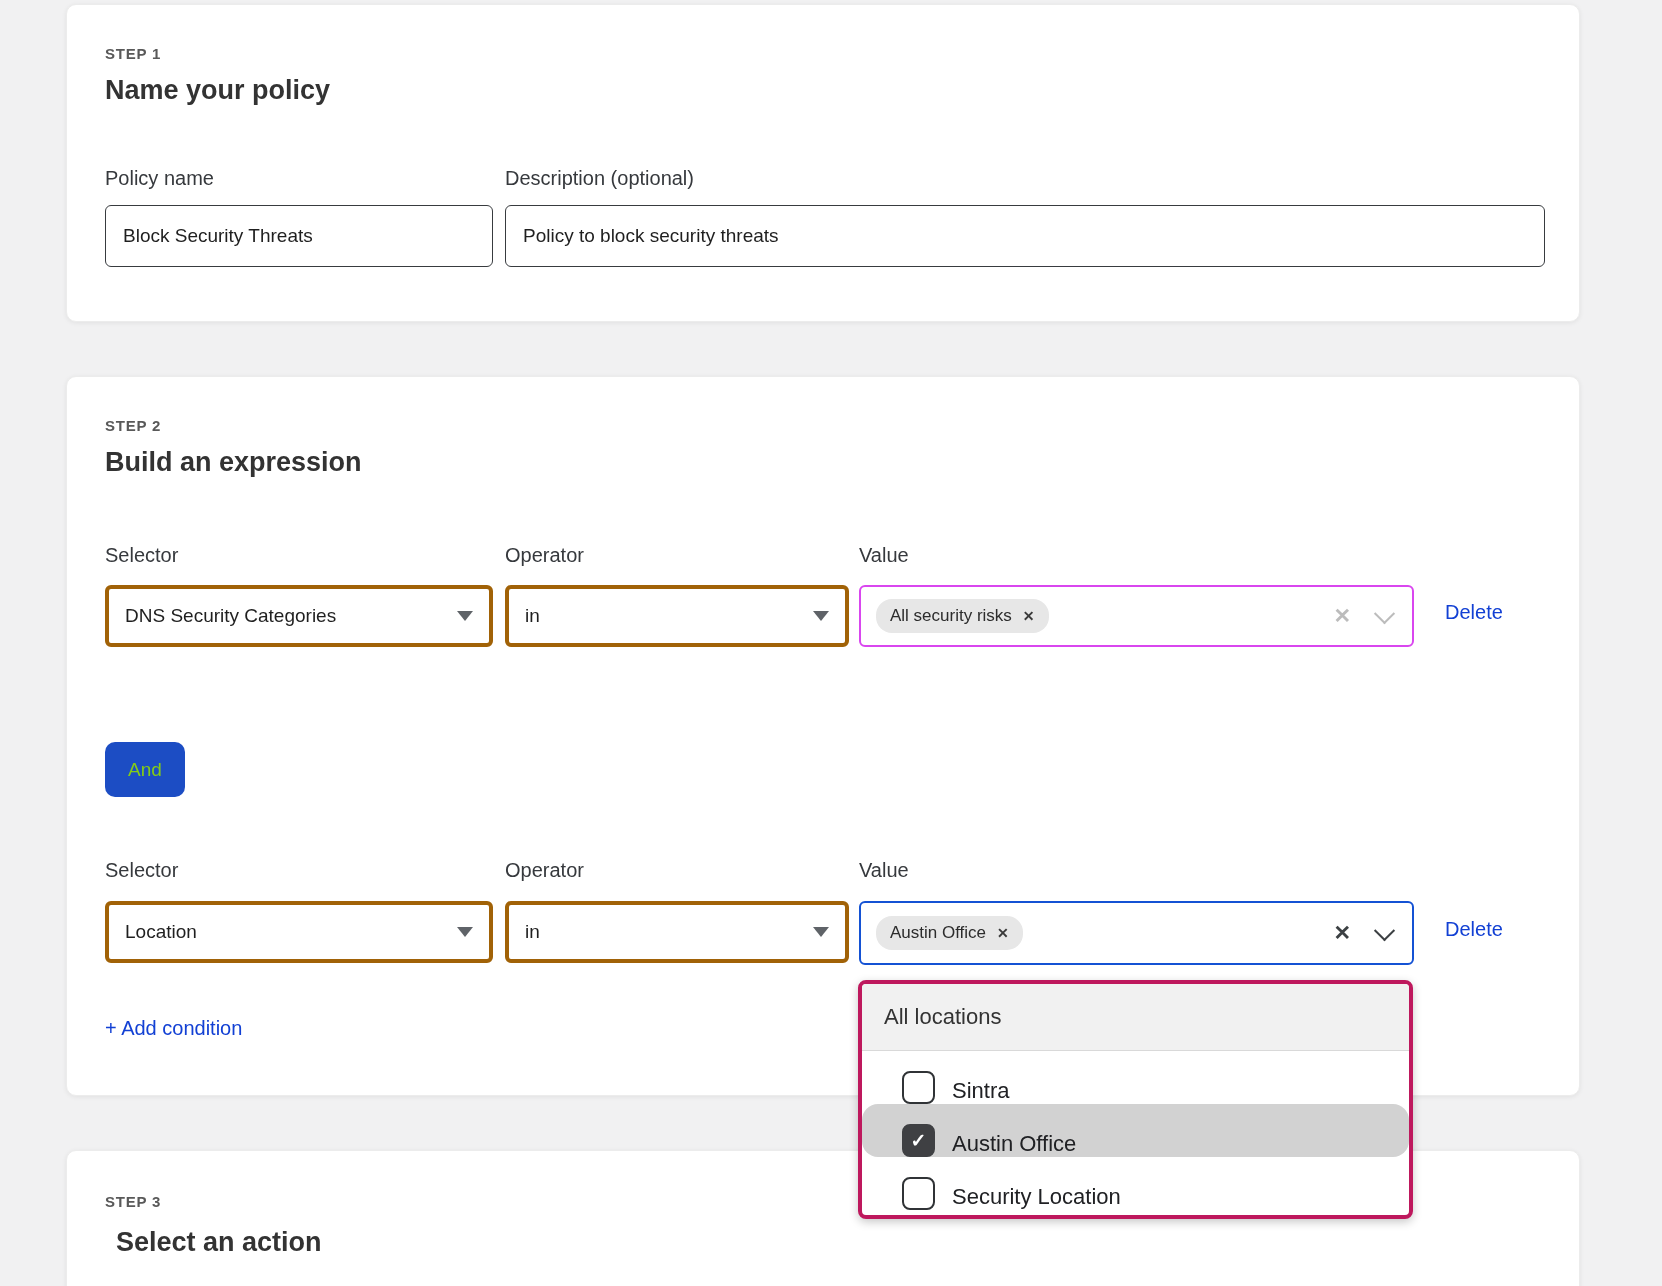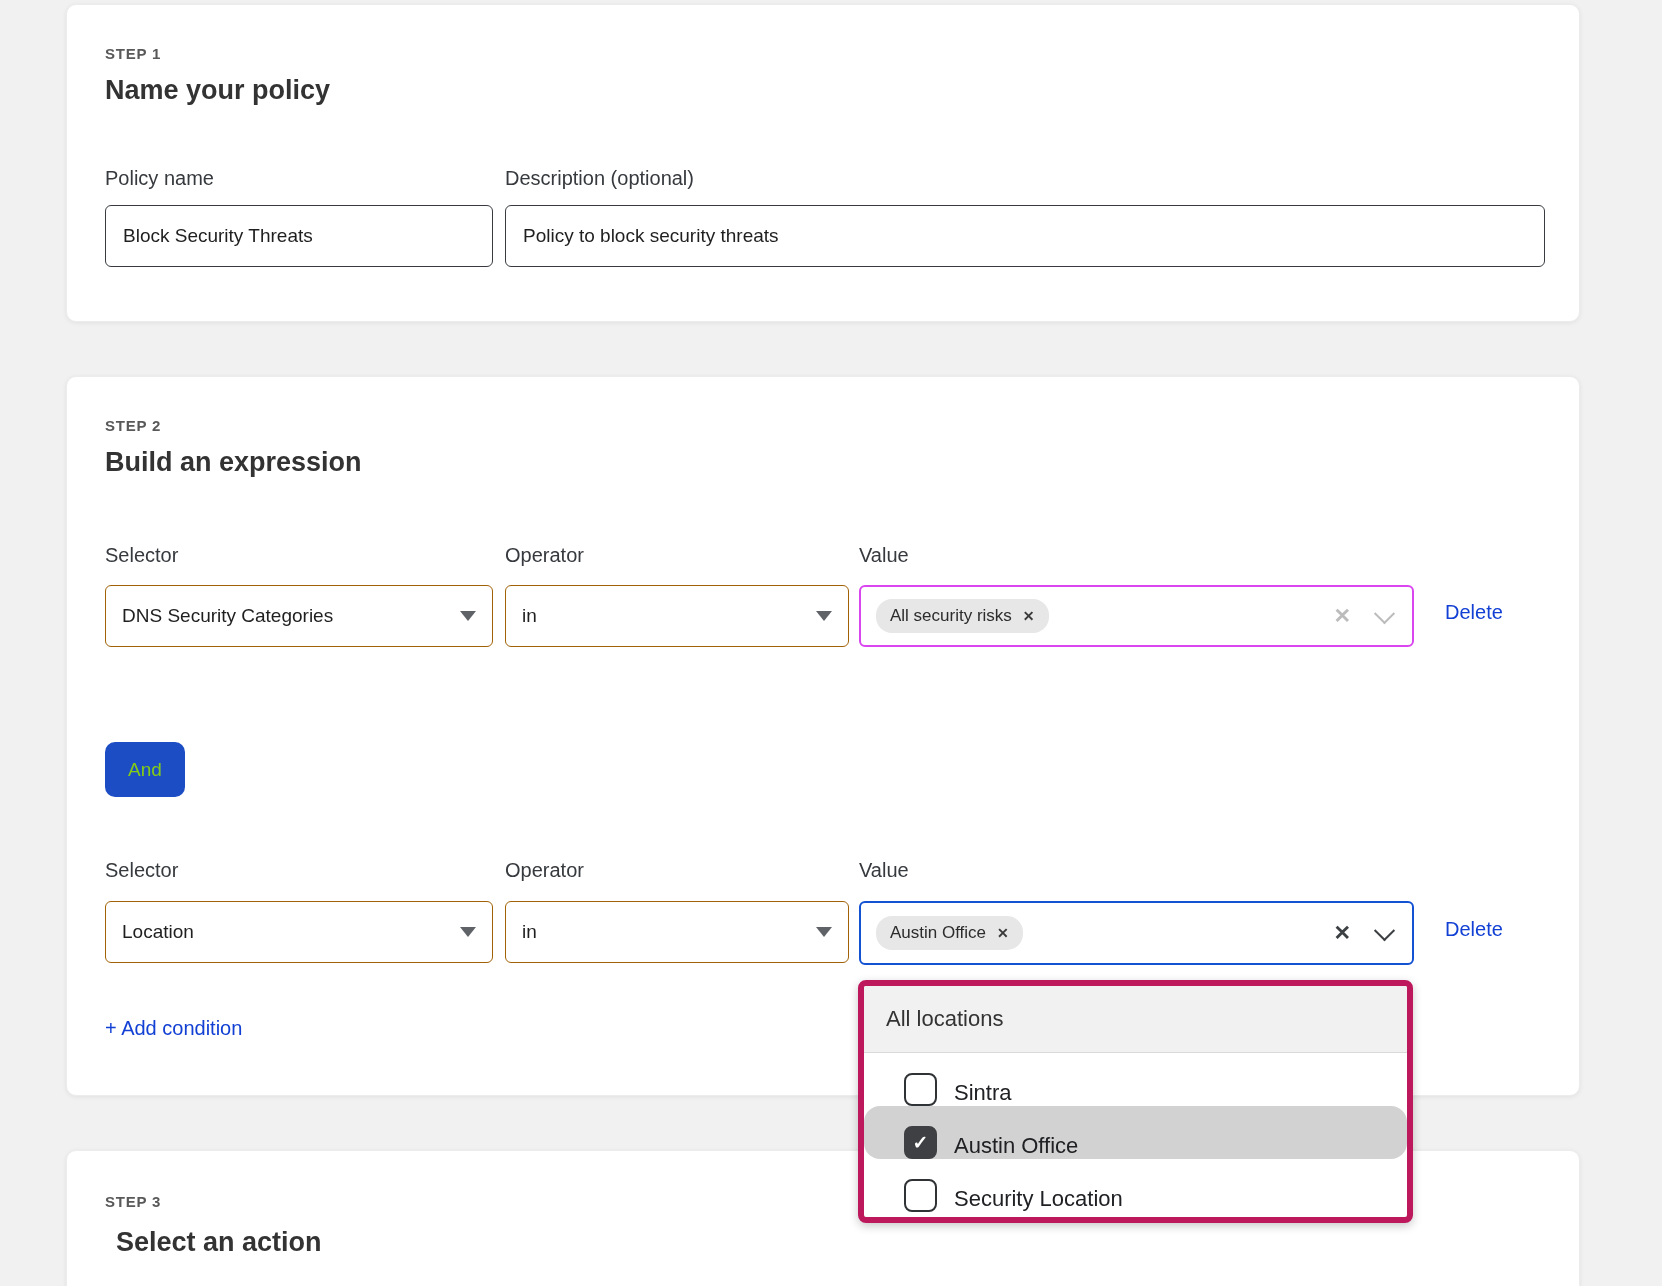--- a/index.html
+++ b/index.html
@@ -27,21 +27,21 @@
   }
   .field-label{
     font-size:20px;color:#36393d;
   }
   .text-input{
     border:1px solid #383b3f;border-radius:6px;background:#fff;
     font-family:"Liberation Sans",sans-serif;
     font-size:19px;color:#1f1f1f;padding:0 17px;outline:none;
   }
   .select{
-    border:1px solid #a16207;border-radius:6px;background:#fff;
+    border:4px solid #a16207;border-radius:6px;background:#fff;
     display:flex;align-items:center;justify-content:space-between;
     padding:0 16px;font-size:19px;color:#1f1f1f;cursor:pointer;
   }
   .caret-down{
     width:0;height:0;border-left:8px solid transparent;
     border-right:8px solid transparent;border-top:10px solid #5f6368;
     flex:0 0 auto;
   }
   .value-field{
     border:2px solid #d946ef;border-radius:6px;background:#fff;
@@ -66,21 +66,21 @@
     font-size:20px;color:#1240d4;cursor:pointer;text-decoration:none;
   }
   .btn-and{
     background:#1c4dc4;color:#84cc16;border:none;border-radius:10px;
     font-family:"Liberation Sans",sans-serif;
     font-size:19px;cursor:pointer;
   }
   
   .dropdown{
     position:absolute;left:858px;top:980px;width:555px;
-    background:#fff;border:6px solid #be185d;border-radius:8px;
+    background:#fff;border:4px solid #be185d;border-radius:8px;
     box-shadow:0 3px 10px rgba(0,0,0,0.22);
     overflow:hidden;z-index:10;box-sizing:border-box;padding-bottom:5px;
   }
   .dd-header{
     height:66px;background:#f1f1f1;border-bottom:1px solid #d9d9d9;
     display:flex;align-items:center;padding:0 22px;
     font-size:22px;color:#333;cursor:pointer;
   }
   .dd-option{
     height:53px;display:flex;align-items:flex-end;padding:0 0 0 40px;

